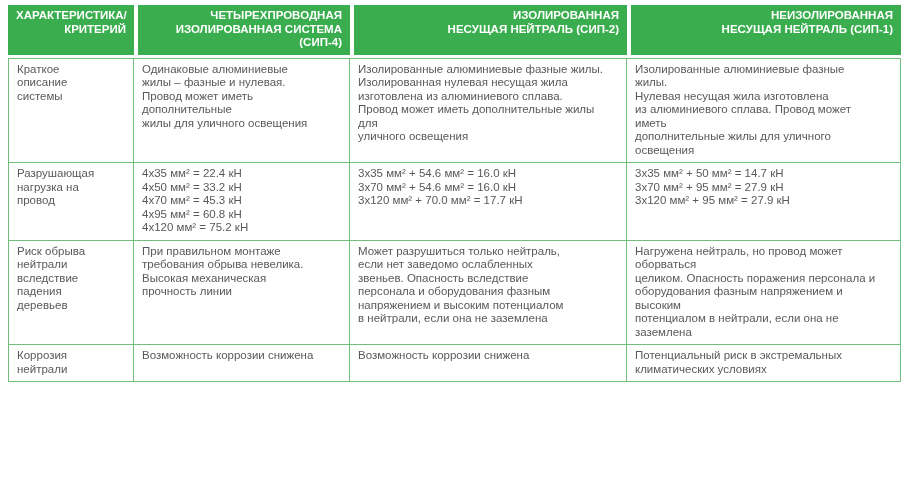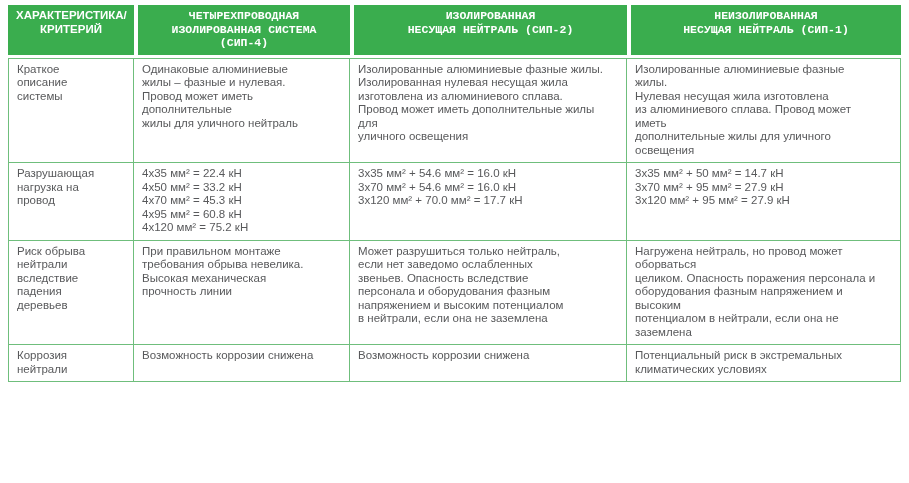--- a/index.html
+++ b/index.html
@@ -20,28 +20,28 @@
     width: 893px;
     table-layout: fixed;
     border-collapse: separate;
     border-spacing: 0;
   }
   th {
     background: #3aad4e;
     color: #ffffff;
     font-size: 11.5px;
     font-weight: bold;
-    text-align: center;
+    text-align: right;
     vertical-align: top;
     padding: 4px 8px 5px 8px;
     line-height: 13.5px;
     white-space: pre-line;
     border-bottom: 3px solid #ffffff;
   }
-  th + th { border-left: 4px solid #ffffff; font-family: Liberation Mono, monospace; }
+  th + th { border-left: 4px solid #ffffff; }
   td {
     color: #58595b;
     font-size: 11.5px;
     vertical-align: top;
     padding: 4px 21px 5px 8px;
     line-height: 13.5px;
     white-space: pre-line;
     border-right: 1px solid #6fbe7c;
     border-bottom: 1px solid #6fbe7c;
   }
@@ -71,21 +71,21 @@
 НЕСУЩАЯ НЕЙТРАЛЬ (СИП-1)</th>
       </tr>
     </thead>
     <tbody>
       <tr class="first-body">
         <td>Краткое описание
 системы</td>
         <td>Одинаковые алюминиевые
 жилы – фазные и нулевая.
 Провод может иметь дополнительные
-жилы для уличного нейтраль</td>
+жилы для уличного освещения</td>
         <td>Изолированные алюминиевые фазные жилы.
 Изолированная нулевая несущая жила
 изготовлена из алюминиевого сплава.
 Провод может иметь дополнительные жилы для
 уличного освещения</td>
         <td>Изолированные алюминиевые фазные жилы.
 Нулевая несущая жила изготовлена
 из алюминиевого сплава. Провод может иметь
 дополнительные жилы для уличного освещения</td>
       </tr>

